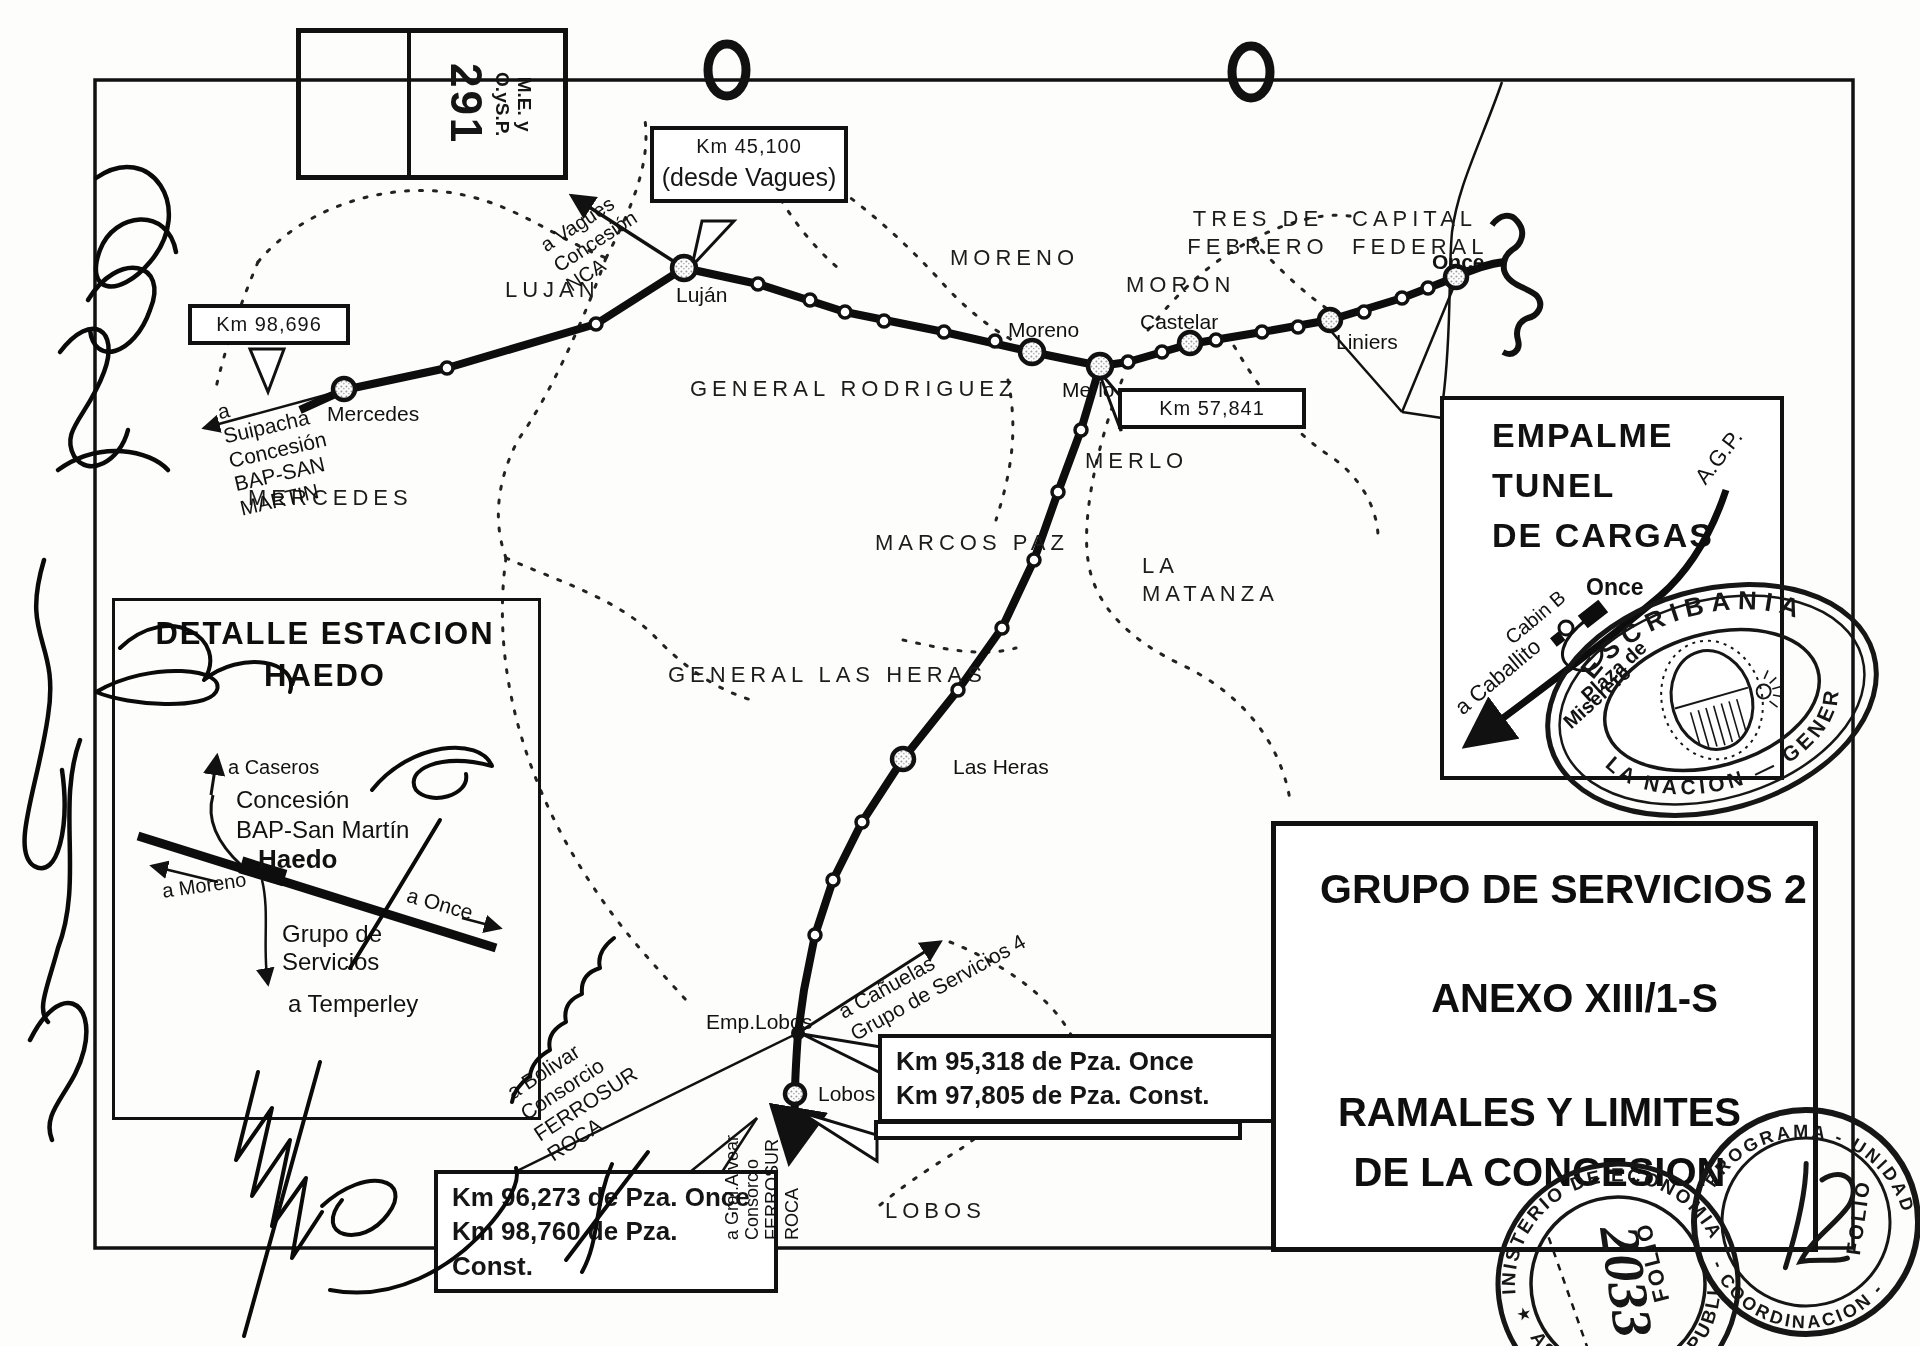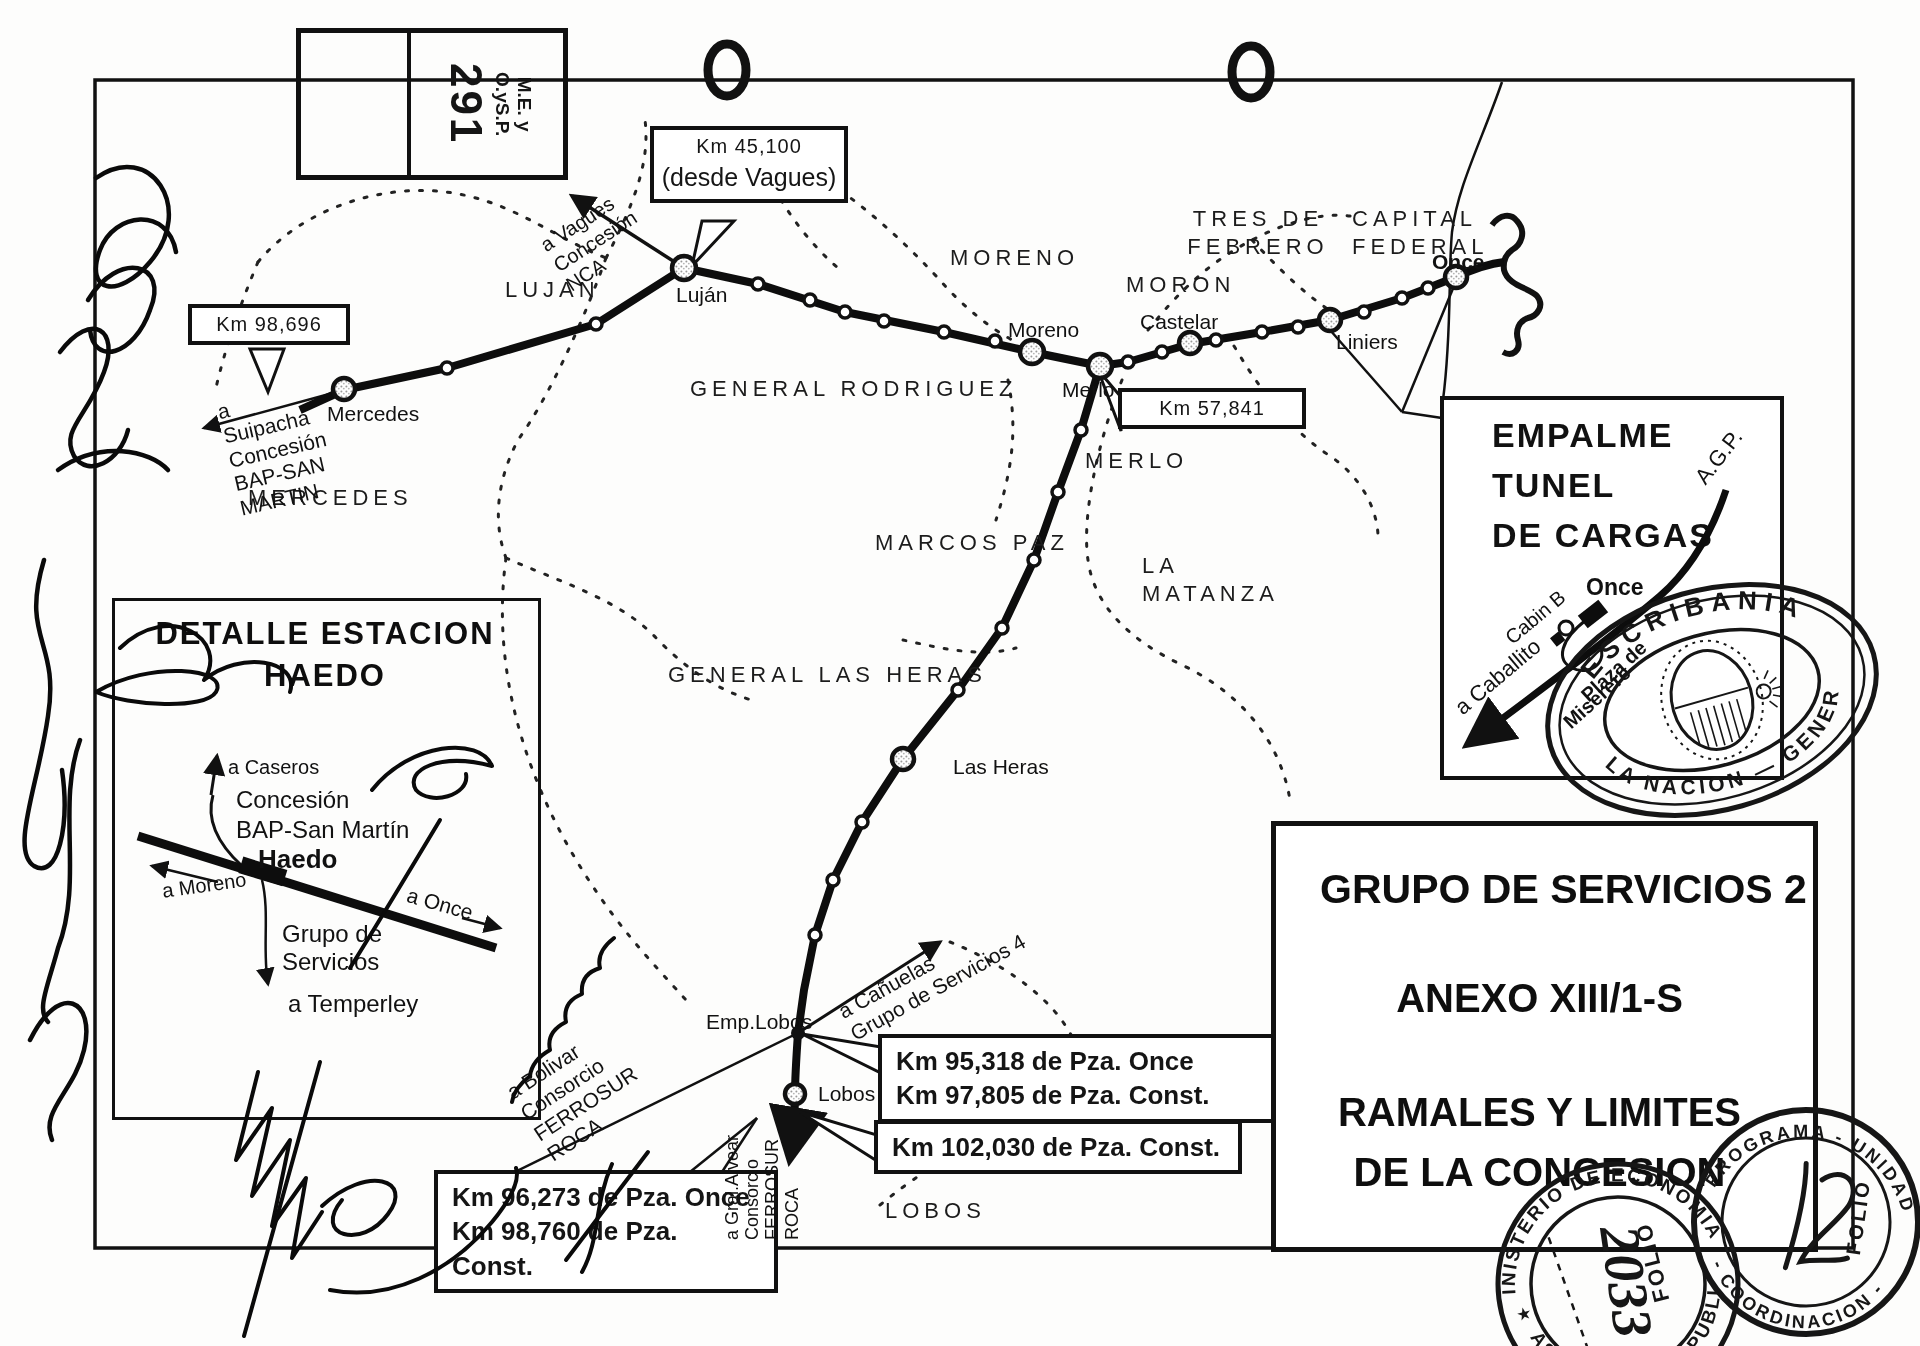--- a/index.html
+++ b/index.html
@@ -172,21 +172,20 @@
   <div class="kmbig">Km 57,841</div>
 </div>
 <div class="box" style="left:878px;top:1034px;width:392px;">
   <div class="kmpair">
     <div>Km 95,318 de Pza. Once</div>
     <div>Km 97,805 de Pza. Const.</div>
   </div>
 </div>
 <div class="box" style="left:874px;top:1120px;width:360px;">
   <div class="kmpair">
-    <div>Km 102,030 de Pza. Const.</div>
   </div>
 </div>
 <div class="box" style="left:434px;top:1170px;width:336px;">
   <div class="kmpair">
     <div>Km 96,273 de Pza. Once</div>
     <div>Km 98,760 de Pza. Const.</div>
   </div>
 </div>
 
 <div class="region" style="left:505px;top:277px;">LUJAN</div>
@@ -269,21 +268,21 @@
 </svg>
 <div class="insetlbl" style="left:1688px;top:444px;font-size:22px;transform:rotate(-52deg);">A.G.P.</div>
 <div class="insetlbl" style="left:1586px;top:574px;font-size:23px;font-weight:bold;">Once</div>
 <div class="insetlbl" style="left:1500px;top:606px;font-size:20px;transform:rotate(-40deg);">Cabin B</div>
 <div class="insetlbl" style="left:1446px;top:664px;font-size:22px;transform:rotate(-40deg);">a Caballito</div>
 <div class="insetlbl" style="left:1574px;top:660px;font-size:20px;font-weight:bold;transform:rotate(-42deg);">Plaza de</div>
 <div class="insetlbl" style="left:1556px;top:686px;font-size:20px;font-weight:bold;transform:rotate(-42deg);">Miserere</div>
 
 <div class="abs" style="left:1271px;top:821px;width:537px;height:421px;border:5px solid #111;background:#fff;"></div>
 <div class="titleline" style="left:1271px;top:866px;width:537px;font-size:41px;padding-left:24px;">GRUPO DE SERVICIOS 2</div>
-<div class="titleline" style="left:1271px;top:976px;width:537px;font-size:40px;">ANEXO XIII/1-S</div>
+<div class="titleline" style="left:1271px;top:976px;width:537px;font-size:40px;padding-left:35px;">ANEXO XIII/1-S</div>
 <div class="titleline" style="left:1271px;top:1090px;width:537px;font-size:40px;">RAMALES Y LIMITES</div>
 <div class="titleline" style="left:1271px;top:1150px;width:537px;font-size:40px;">DE LA CONCESION</div>
 
 <svg width="1920" height="1346" viewBox="0 0 1920 1346" style="pointer-events:none;">
   <defs>
     <path id="escTop" d="M-132,-14 A133,82 0 0 1 132,-14"></path>
     <path id="escBot" d="M-124,26 A126,78 0 0 0 124,26"></path>
     <path id="minTop" d="M-102,-14 A103,103 0 0 1 102,-14"></path>
     <path id="minBot" d="M-100,22 A102,102 0 0 0 100,22"></path>
     <path id="progTop" d="M-102,4 A103,103 0 0 1 102,4"></path>

